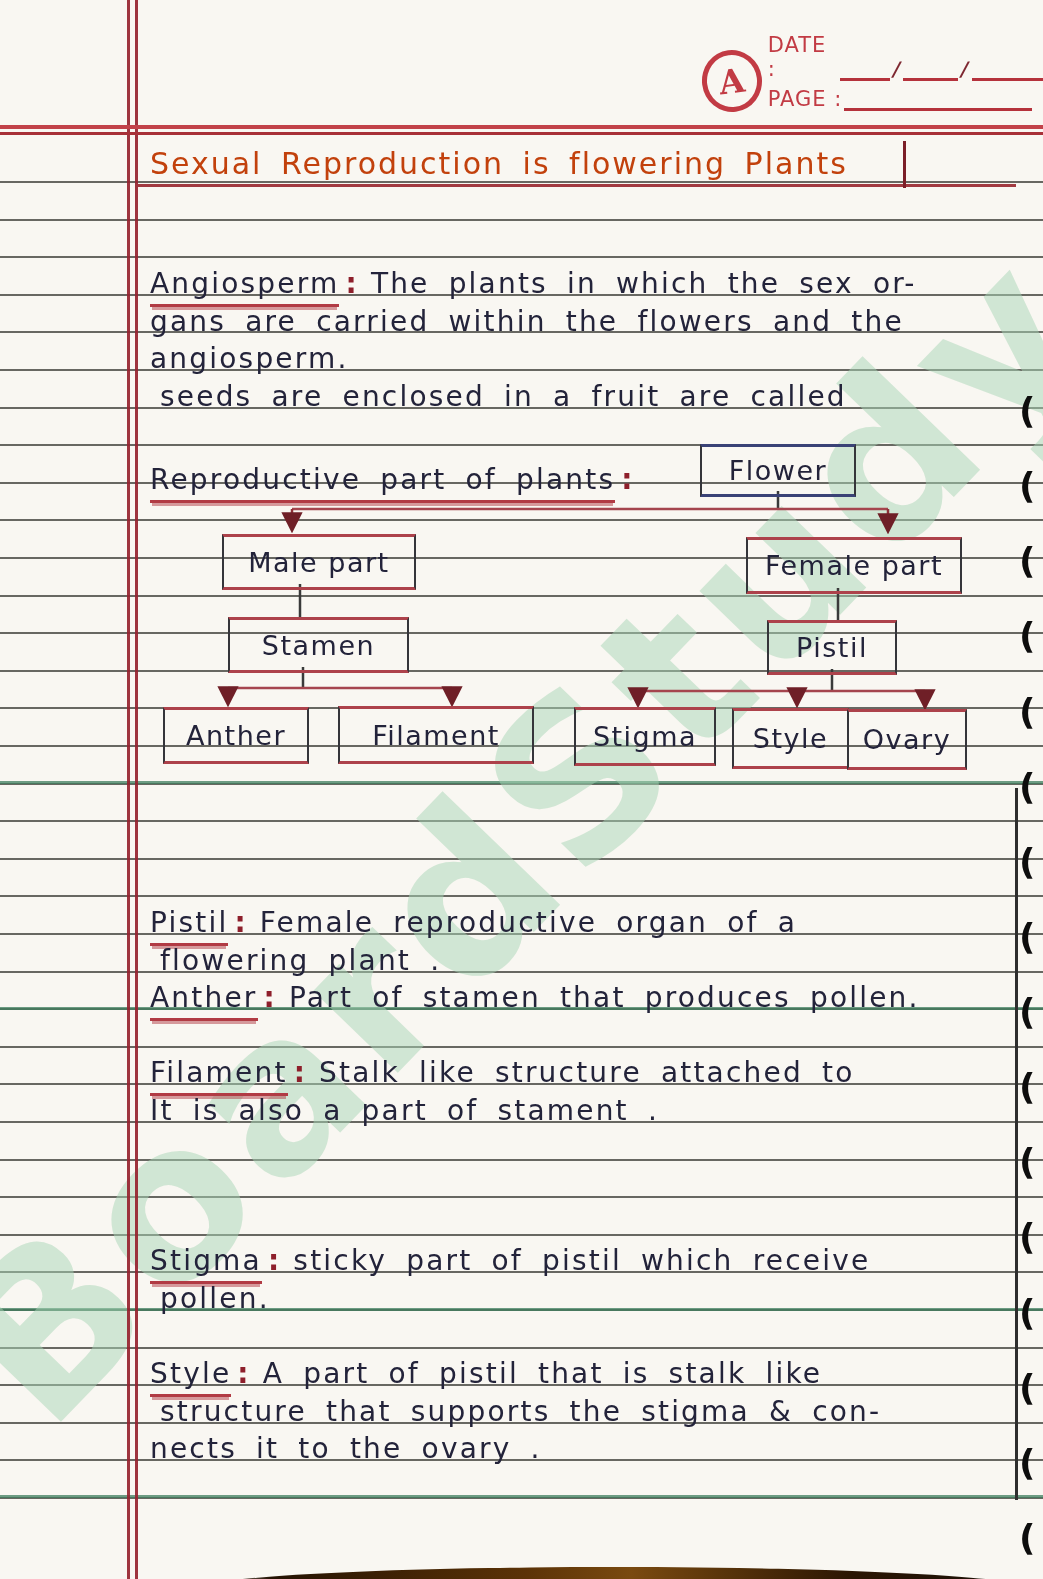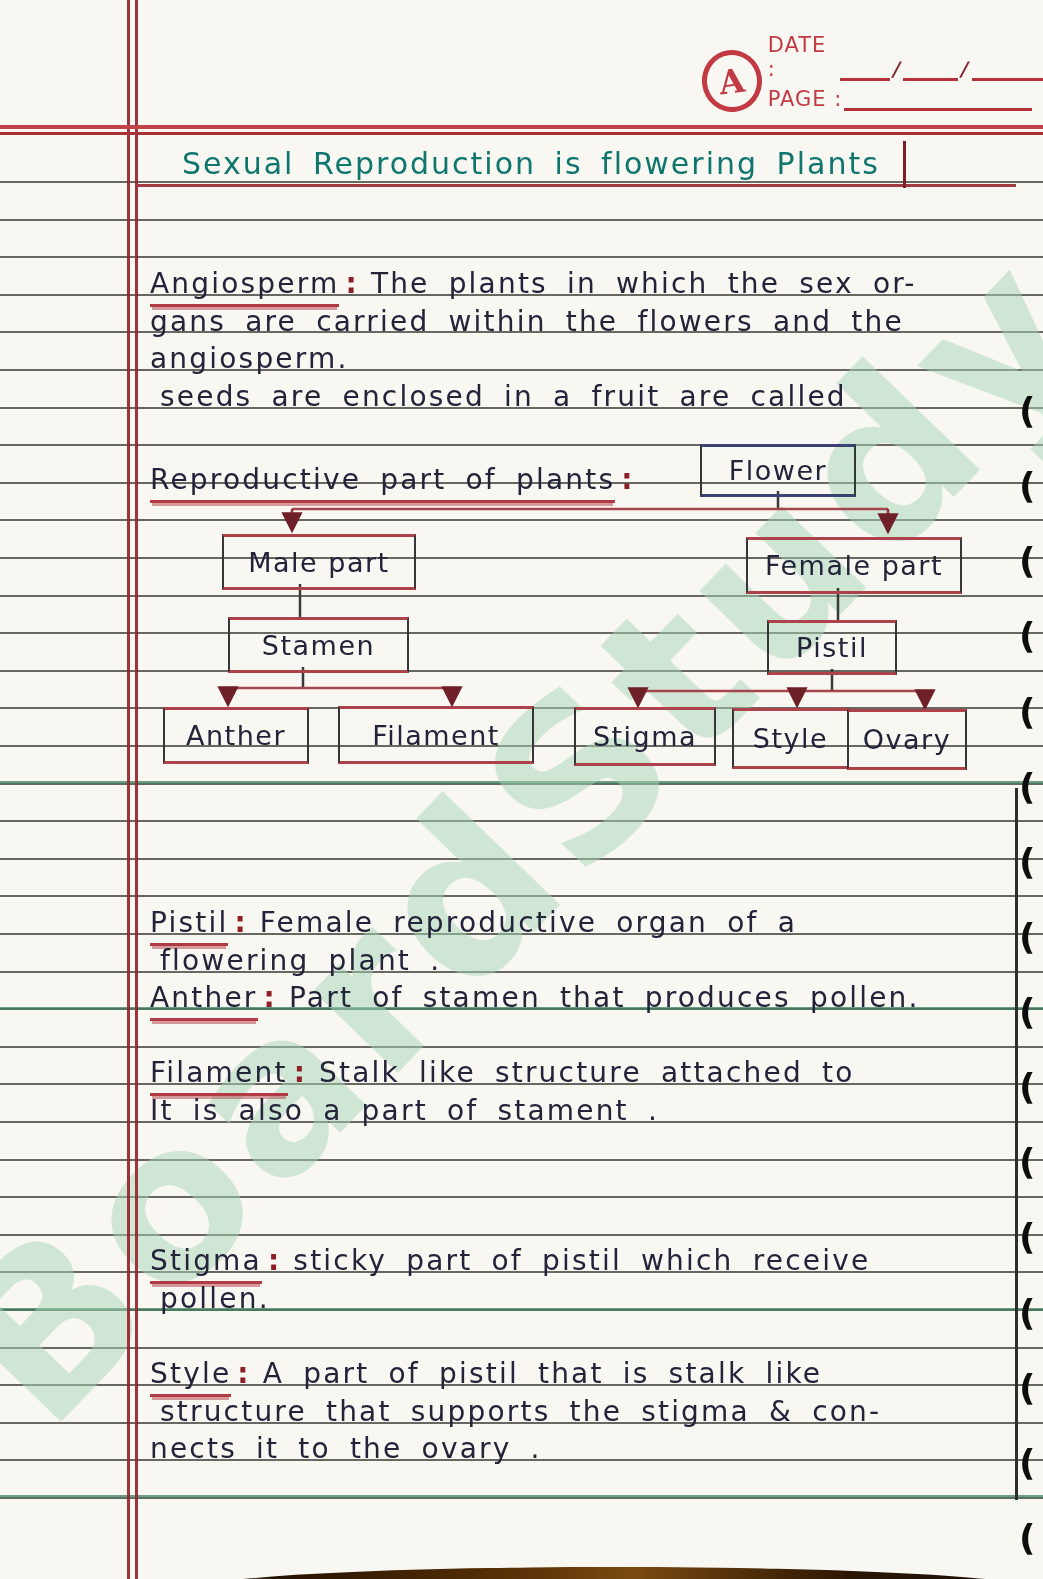--- a/index.html
+++ b/index.html
@@ -36,21 +36,21 @@
     display:flex; align-items:center; justify-content:center;
     transform:rotate(-7deg); font-family:"DejaVu Serif", serif;
   }
   .stamp-rows { margin-left:6px; }
   .stamp-row { display:flex; align-items:flex-end; height:30px; }
   .stamp-label { color:#c23b44; font-weight:normal; font-size:21px; letter-spacing:1px; }
   .seg { display:inline-block; border-bottom:3px solid #b5323c; height:16px; margin:0 2px; }
   .slash { color:#7e2730; font-size:20px; font-weight:bold; transform:skewX(-12deg); margin:0 1px; }
   
   .title { position:absolute; left:150px; top:146px; z-index:4;
-    font-size:30px; letter-spacing:2px; word-spacing:7px; color:#0f766e; white-space:nowrap;margin-left:32px; }
+    font-size:30px; letter-spacing:2px; word-spacing:7px; color:#c2410c; white-space:nowrap; }
   .title-underline { position:absolute; left:138px; top:184px; width:878px; height:3px; background:#a23a41; z-index:4; }
   .title-tick { position:absolute; left:903px; top:141px; width:3px; height:47px; background:#7c1f28; z-index:4; }
   
   .para { position:absolute; left:150px; z-index:4; }
   .ln { height:37.6px; line-height:37.6px; font-size:28px; letter-spacing:2.2px; word-spacing:8px; white-space:nowrap; color:#23233a; }
   .ind { padding-left:10px; }
   .term { display:inline-block; border-bottom:3px solid #b13b44; box-shadow:0 5px 0 -2px rgba(177,59,68,0.5); padding-bottom:1px; }
   .colon { color:#8e1f2b; font-weight:bold; margin:0 12px 0 6px; }
   
   .fc-box { position:absolute; z-index:4; display:flex; align-items:center; justify-content:center;

